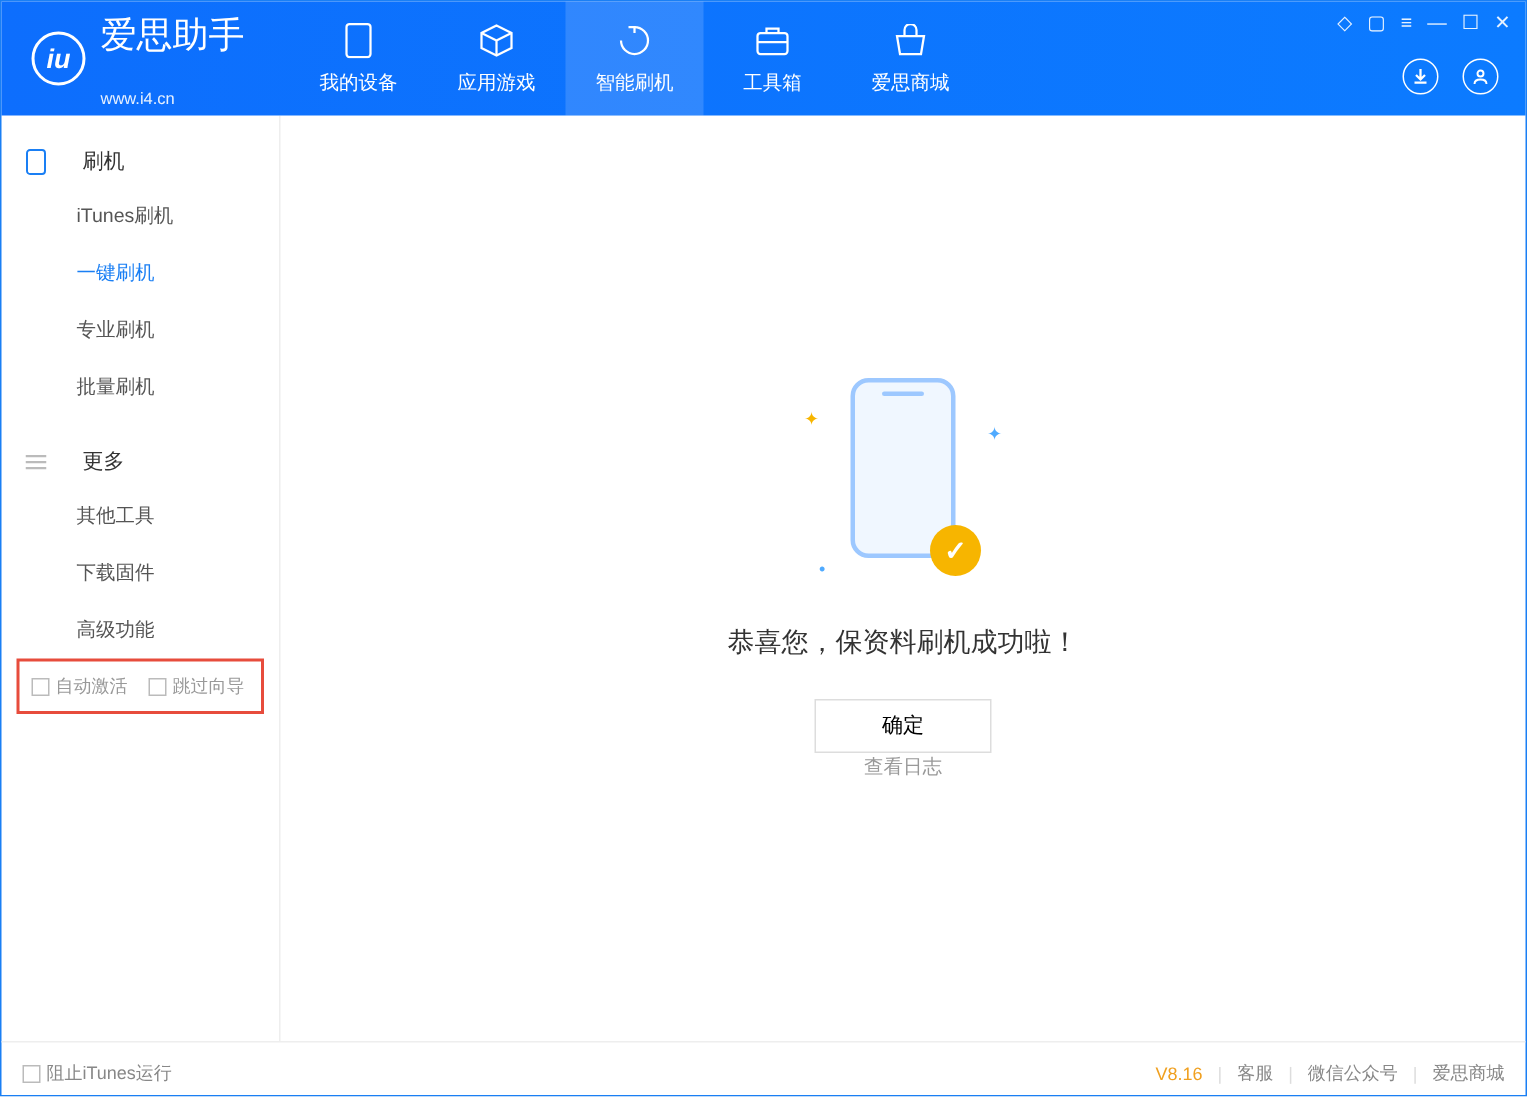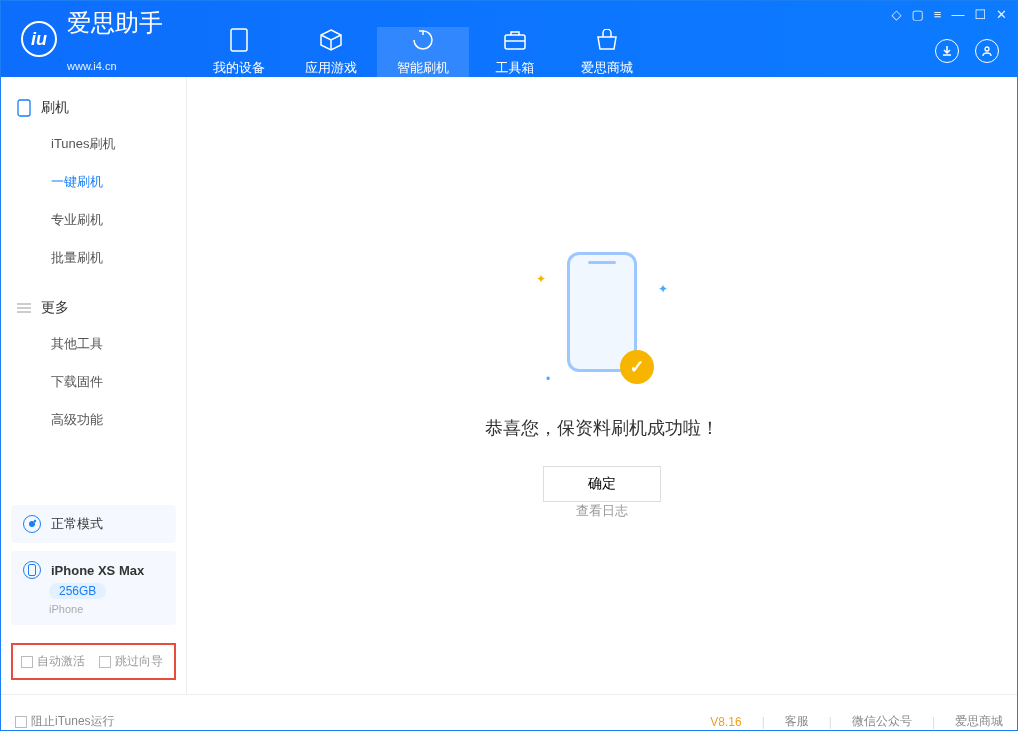--- a/index.html
+++ b/index.html
@@ -7,36 +7,36 @@
 .window { width: 1018px; height: 731px; background: #fff; border: 1px solid #1a7ff4; display: flex; flex-direction: column; }
 
 
 .header { height: 76px; background: linear-gradient(to right, #0d6efd, #0c7bff); display: flex; align-items: center; position: relative; }
 .logo-area { display: flex; align-items: center; padding: 0 20px; }
 .logo-icon { width: 36px; height: 36px; border-radius: 50%; border: 2px solid #fff; display: flex; align-items: center; justify-content: center; color: #fff; font-weight: bold; font-size: 18px; font-style: italic; }
 .logo-text { margin-left: 10px; color: #fff; }
 .logo-title { font-size: 24px; font-weight: normal; }
 .logo-url { font-size: 11px; opacity: 0.9; margin-top: 21px; }
 
-.nav-tabs { display: flex; height: 100%; margin-left: 10px; align-items: flex-end; }
+.nav-tabs { display: flex; height: 100%; margin-left: 10px; }
 .nav-tab { width: 92px; display: flex; flex-direction: column; align-items: center; justify-content: center; color: #fff; cursor: pointer; font-size: 13px; }
 .nav-tab.active { background: rgba(255,255,255,0.15); }
 .nav-tab-icon { width: 26px; height: 26px; margin-bottom: 6px; display: flex; align-items: center; justify-content: center; }
 .nav-tab svg { fill: #fff; }
 
 .header-right { position: absolute; right: 10px; top: 6px; display: flex; gap: 10px; }
 .header-right .sys-btn { color: #fff; font-size: 13px; cursor: pointer; opacity: 0.9; }
 .header-bottom-right { position: absolute; right: 18px; bottom: 14px; display: flex; gap: 16px; }
 .circle-btn { width: 24px; height: 24px; border: 1.5px solid #fff; border-radius: 50%; display: flex; align-items: center; justify-content: center; cursor: pointer; }
 
 
 .body { flex: 1; display: flex; overflow: hidden; }
 .sidebar { width: 186px; border-right: 1px solid #eee; display: flex; flex-direction: column; }
 .side-section { padding: 14px 0 0 0; }
-.side-header { display: flex; align-items: center; padding: 8px 16px; font-size: 14px; color: #333; font-weight: 500; gap: 10px; }
+.side-header { display: flex; align-items: center; padding: 8px 16px; font-size: 14px; color: #333; font-weight: 500; gap: 24px; }
 .side-item { padding: 10px 16px 10px 50px; font-size: 13px; color: #555; cursor: pointer; }
 .side-item.active { color: #1a7ff4; }
 
 .device-boxes { margin: auto 10px 10px 10px; }
 .device-box { background: #f5f9ff; border-radius: 4px; padding: 10px 12px; margin-bottom: 8px; display: flex; align-items: center; gap: 10px; font-size: 13px; color: #333; }
 .device-box .dev-icon { width: 18px; height: 18px; border: 1.5px solid #1a7ff4; border-radius: 50%; display: flex; align-items: center; justify-content: center; flex-shrink: 0; }
 .device-box.phone { flex-direction: column; align-items: flex-start; gap: 4px; }
 .device-box.phone .row1 { display: flex; align-items: center; gap: 10px; width: 100%; }
 .capacity-badge { background: #e3f0ff; color: #1a7ff4; border-radius: 10px; padding: 1px 10px; font-size: 12px; margin-left: 26px; }
 .device-sub { font-size: 11px; color: #aaa; margin-left: 26px; }
@@ -54,23 +54,23 @@
 .sparkle { position: absolute; font-size: 12px; }
 .sparkle.s1 { left: 34px; top: 20px; color: #f7b500; }
 .sparkle.s2 { right: 34px; top: 30px; color: #4faaff; }
 .sparkle.s3 { left: 44px; bottom: 6px; color: #4faaff; }
 
 .result-title { font-size: 18px; color: #333; margin-bottom: 26px; }
 .ok-btn { display: inline-block; border: 1px solid #ddd; padding: 8px 44px; font-size: 14px; background: #fff; cursor: pointer; }
 .log-link { font-size: 13px; color: #999; cursor: pointer; }
 
 
-.footer { height: 36px; border-top: 1px solid #eee; display: flex; align-items: flex-end; padding: 0 14px; font-size: 12px; color: #888; }
+.footer { height: 36px; border-top: 1px solid #eee; display: flex; align-items: flex-start; padding: 12px 14px; font-size: 12px; color: #888; }
 .footer .chk { color: #888; }
-.footer-right { margin-left: auto; display: flex; align-items: center; gap: 20px; }
+.footer-right { margin-left: auto; display: flex; align-items: center; gap: 10px; }
 .footer-right .ver { color: #f0a020; }
 .footer-right .sep { color: #ddd; }
 .footer-right .flink { cursor: pointer; }
 </style>
 </head>
 <body>
 
 <div class="window">
 
   <div class="header">
@@ -172,43 +172,20 @@
               <line x1="0" y1="6" x2="14" y2="6" stroke="#bbb" stroke-width="1.5"></line>
               <line x1="0" y1="10" x2="14" y2="10" stroke="#bbb" stroke-width="1.5"></line>
             </svg>
           <span>更多</span>
         </div>
         <div class="side-item">其他工具</div>
         <div class="side-item">下载固件</div>
         <div class="side-item">高级功能</div>
       </div>
 
-      <div class="device-boxes">
-        <div class="device-box">
-          <div class="dev-icon">
-              <svg width="10" height="10" viewBox="0 0 10 10">
-                <circle cx="5" cy="5" r="3" fill="#1a7ff4"></circle>
-                <circle cx="8" cy="2" r="1.2" fill="#1a7ff4"></circle>
-              </svg>
-            </div>
-          <span>正常模式</span>
-        </div>
-        <div class="device-box phone">
-          <div class="row1">
-            <div class="dev-icon">
-                <svg width="8" height="12" viewBox="0 0 8 12">
-                  <rect x="0.5" y="0.5" width="7" height="11" rx="1.5" fill="none" stroke="#1a7ff4" stroke-width="1"></rect>
-                </svg>
-              </div>
-            <span style="font-weight:bold">iPhone XS Max</span>
-          </div>
-          <span class="capacity-badge">256GB</span>
-          <span class="device-sub">iPhone</span>
-        </div>
-      </div>
 
       <div class="checkbox-row">
         <label class="chk">
           <span class="chk-box"></span>
           <span>自动激活</span>
         </label>
         <label class="chk">
           <span class="chk-box"></span>
           <span>跳过向导</span>
         </label>

